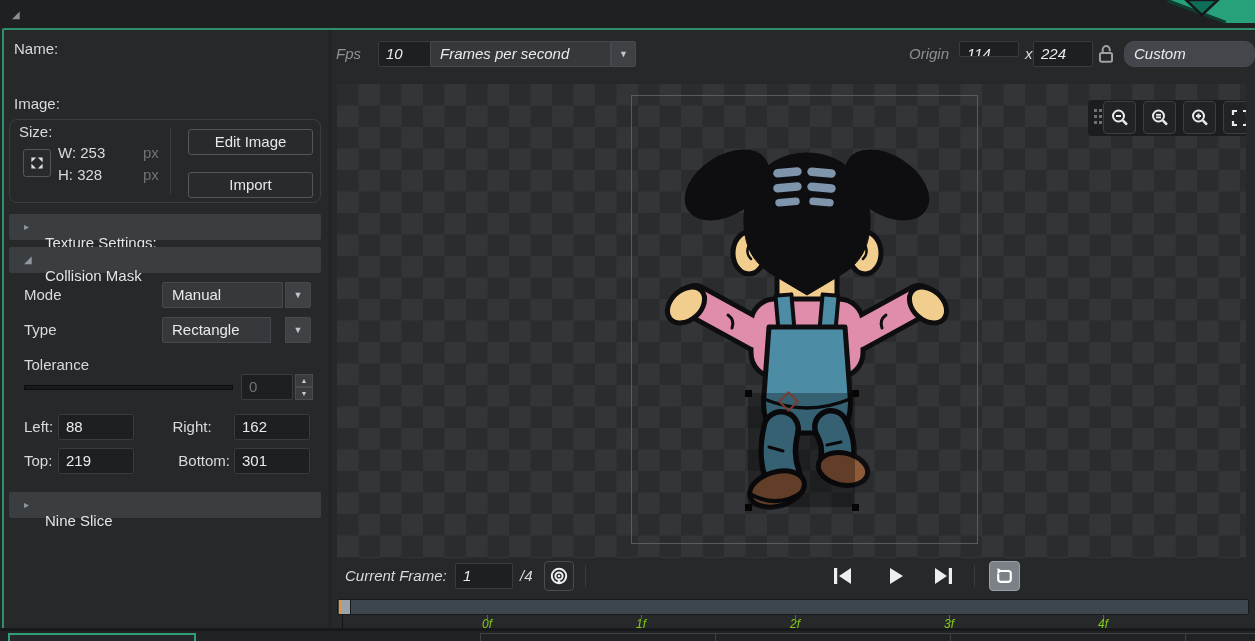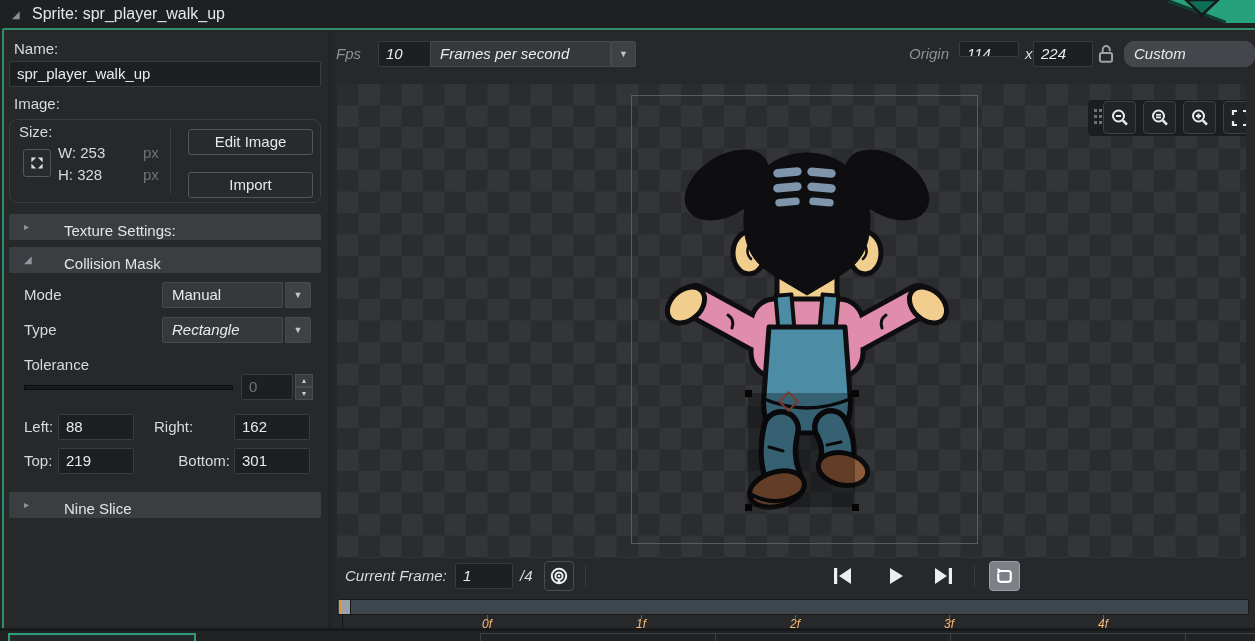--- a/index.html
+++ b/index.html
@@ -23,21 +23,21 @@
   .inp{background:#1d1f21;border:1px solid #393c3f;border-radius:2px;
        color:#e8eaec;line-height:24px;padding:0 7px;box-sizing:border-box;white-space:nowrap;overflow:hidden;}
   .btn{background:#282a2c;border:1px solid #54575a;border-radius:3px;color:#e5e7e9;
        text-align:center;line-height:24px;box-sizing:border-box;cursor:default;}
   .dd{background:#36393c;border:1px solid #46494d;border-radius:2px 0 0 2px;color:#e8eaec;
       line-height:24px;padding:0 9px;box-sizing:border-box;white-space:nowrap;overflow:hidden;}
   .dd-arrow{background:#3f4245;border:1px solid #46494d;border-radius:0 2px 2px 0;color:#c2c6ca;
       text-align:center;line-height:24px;font-size:9px;box-sizing:border-box;}
   .hdr{background:#3b3e41;border-radius:2px;line-height:26px;color:#e2e4e6;}
   .hdr .h-ico{position:absolute;left:15px;top:0;line-height:26px;color:#9097a0;font-size:10px;}
-  .hdr .h-txt{position:absolute;left:36px;top:4px;line-height:26px;margin-left:19px;}
+  .hdr .h-txt{position:absolute;left:36px;top:16px;line-height:26px;}
   .groupbox{border:1px solid #3a3d40;border-radius:8px;box-sizing:border-box;}
   .spin{background:#3a3d40;border:1px solid #4a4d50;color:#c8ccd0;font-size:7px;text-align:center;line-height:11px;box-sizing:border-box;}
   
   .canvas{
     left:5px;top:54px;width:909px;height:474px;overflow:hidden;
     background-color:#2a2c2e;
     background-image:
       linear-gradient(45deg,#333538 25%,transparent 25%,transparent 75%,#333538 75%),
       linear-gradient(45deg,#333538 25%,transparent 25%,transparent 75%,#333538 75%);
     background-size:43px 43px;background-position:0 0,21.5px 21.5px;
@@ -56,48 +56,46 @@
   .onion-btn{left:212px;top:531px;width:30px;height:30px;background:#26282a;border:1px solid #4a4d50;border-radius:4px;
         box-sizing:border-box;display:flex;align-items:center;justify-content:center;}
   .pb{width:30px;height:22px;display:flex;align-items:center;justify-content:center;}
   .loop-btn{left:657px;top:531px;width:31px;height:30px;background:#7b8187;border:1px solid #9aa0a5;border-radius:4px;
         box-sizing:border-box;display:flex;align-items:center;justify-content:center;}
   .track{left:5px;top:569px;width:912px;height:16px;background:#3d454d;border:1px solid #181a1c;border-radius:2px;box-sizing:border-box;}
   .ph-orange{left:7px;top:570px;width:2px;height:14px;background:#e2973b;}
   .ph-handle{left:9px;top:570px;width:9px;height:14px;background:#9aa3ac;border-right:1px solid #16181a;}
   .ph-line{left:10px;top:585px;width:1px;height:14px;background:#121416;}
   .tick{width:1px;height:4px;background:#5f6265;top:585px;}
-  .tick-lbl{top:587px;font-size:12px;color:#fdba74;transform:translateX(-50%);}
+  .tick-lbl{top:587px;font-size:12px;color:#84cc16;transform:translateX(-50%);}
   
   .bottom-border{left:0;top:628px;width:1255px;height:3px;background:#17191b;}
   .bottom-strip{left:0;top:631px;width:1255px;height:10px;background:#202224;}
   .cell-green{left:8px;top:2px;width:188px;height:14px;border:2px solid #2f9e77;background:#25282a;box-sizing:border-box;}
   .cell-top{left:480px;top:2px;width:775px;height:8px;border-top:1px solid #3f4245;box-sizing:border-box;}
   .cell-div{top:2px;width:1px;height:8px;background:#3f4245;}
   svg{display:block;}
 </style>
 </head>
 <body>
 
 <div class="abs titlebar">
   <span class="abs tri">◢</span>
-  <span class="abs title">Sprite: spr_player_walk_up</span>
 </div>
 <svg class="abs" style="left:1152px;top:0;" width="103" height="28">
   <path d="M18 0 H103 V21 H74 Z" fill="#27a07c"></path>
   <rect x="74" y="18" width="29" height="5" fill="#27a07c"></rect>
   <path d="M18 0 L74 21 L74 24 L14 2 Z" fill="#0f3f33"></path>
   <polygon points="34,0 50,15 66,0" fill="#0e6f58" stroke="#16181a" stroke-width="2.5"></polygon>
 </svg>
 <div class="abs accent-top"></div>
 <div class="abs accent-left"></div>
 
 <div class="abs left-panel">
   <div class="abs lbl" style="left:10px;top:9px;line-height:20px;">Name:</div>
-  <div class="abs inp" style="left:5px;top:31px;width:312px;height:26px;">spr_player_walk_up</div>
   <div class="abs lbl" style="left:10px;top:64px;line-height:20px;">Image:</div>
 
   <div class="abs groupbox" style="left:5px;top:89px;width:312px;height:84px;">
     <div class="abs lbl" style="left:9px;top:2px;line-height:20px;">Size:</div>
     <div class="abs btn" style="left:13px;top:29px;width:28px;height:28px;display:flex;align-items:center;justify-content:center;">
       <svg width="16" height="16" viewBox="0 0 20 20">
         <polygon points="3,3 9,3 3,9" fill="#dcdee0"></polygon>
         <polygon points="17,3 11,3 17,9" fill="#dcdee0"></polygon>
         <polygon points="3,17 9,17 3,11" fill="#dcdee0"></polygon>
         <polygon points="17,17 11,17 17,11" fill="#dcdee0"></polygon>
@@ -120,32 +118,32 @@
   <div class="abs hdr" style="left:5px;top:217px;width:312px;height:26px;">
     <span class="h-ico">◢</span>
     <span class="h-txt">Collision Mask</span>
   </div>
 
   <div class="abs lbl" style="left:20px;top:252px;">Mode</div>
   <div class="abs dd" style="left:158px;top:252px;width:121px;height:26px;">Manual</div>
   <div class="abs dd-arrow" style="left:281px;top:252px;width:26px;height:26px;">▼</div>
 
   <div class="abs lbl" style="left:20px;top:287px;">Type</div>
-  <div class="abs dd" style="left:158px;top:287px;width:121px;height:26px;font-style:italic;">Rectangle</div>
+  <div class="abs dd" style="left:158px;top:287px;width:109px;height:26px;">Rectangle</div>
   <div class="abs dd-arrow" style="left:281px;top:287px;width:26px;height:26px;">▼</div>
 
   <div class="abs lbl" style="left:20px;top:322px;">Tolerance</div>
   <div class="abs" style="left:20px;top:355px;width:209px;height:5px;background:#17191b;border:1px solid #0c0e10;box-sizing:border-box;"></div>
   <div class="abs inp" style="left:237px;top:344px;width:52px;height:26px;color:#6f7377;">0</div>
   <div class="abs spin" style="left:291px;top:344px;width:18px;height:13px;">▲</div>
   <div class="abs spin" style="left:291px;top:357px;width:18px;height:13px;">▼</div>
 
   <div class="abs lbl" style="left:20px;top:384px;">Left:</div>
   <div class="abs inp" style="left:54px;top:384px;width:76px;height:26px;">88</div>
-  <div class="abs lbl" style="left:150px;top:384px;width:76px;text-align:left;">Right:</div>
+  <div class="abs lbl" style="left:150px;top:384px;width:76px;text-align:center;">Right:</div>
   <div class="abs inp" style="left:230px;top:384px;width:76px;height:26px;">162</div>
 
   <div class="abs lbl" style="left:20px;top:418px;">Top:</div>
   <div class="abs inp" style="left:54px;top:418px;width:76px;height:26px;">219</div>
   <div class="abs lbl" style="left:150px;top:418px;width:76px;text-align:right;">Bottom:</div>
   <div class="abs inp" style="left:230px;top:418px;width:76px;height:26px;">301</div>
 
   <div class="abs hdr" style="left:5px;top:462px;width:312px;height:26px;">
     <span class="h-ico">▸</span>
     <span class="h-txt">Nine Slice</span>

